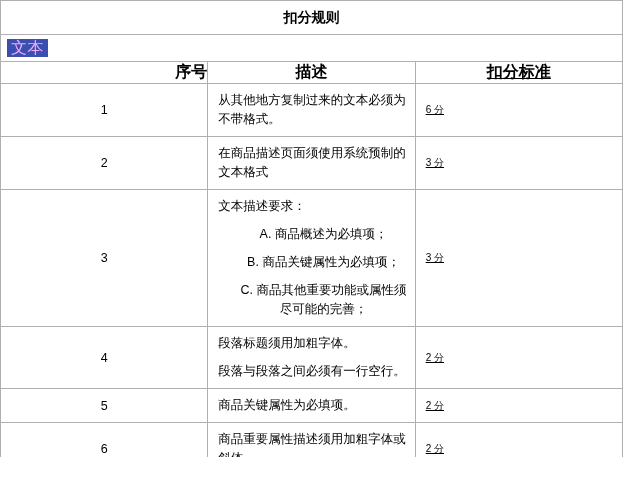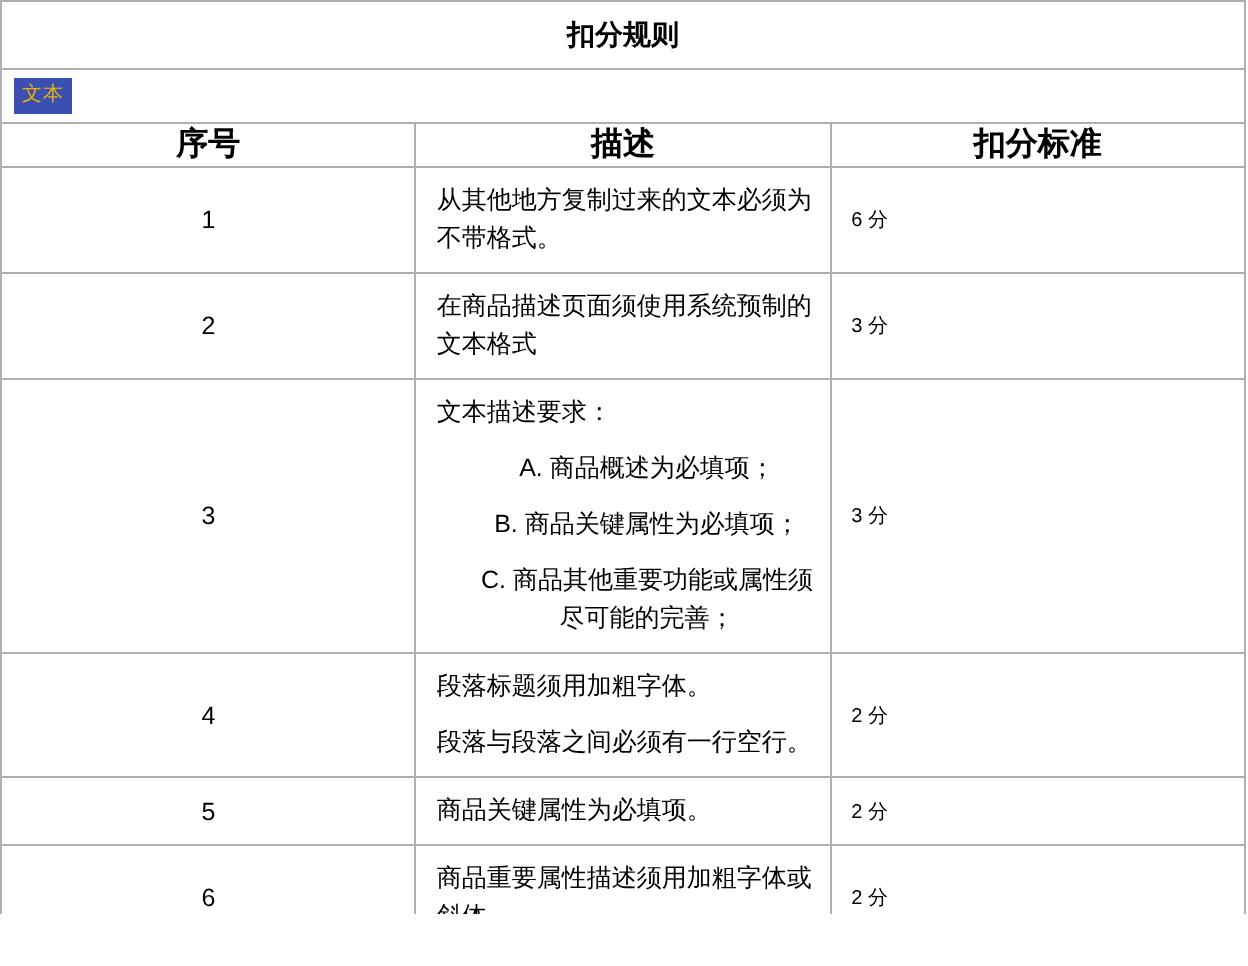--- a/index.html
+++ b/index.html
@@ -42,35 +42,36 @@
   }
   .tag-cell {
     height: 26px;
     background: #ffffff;
     padding-left: 6px !important;
     text-align: left;
   }
   .tag-chip {
     display: inline-block;
     background: #3b4fb0;
-    color: #eab308;
-    font-size: 10px;
+    color: #f0abfc;
+    font-size: 16px;
     line-height: 15px;
     padding: 1px 4px 2px 4px;
     letter-spacing: 0.5px;
   }
   th.col-idx, td.col-idx {
     width: 47px;
-    text-align: center;
+    text-align: right;
   }
   th.col-desc, td.col-desc {
     width: 360px;
   }
   th.col-score, td.col-score {
     width: 214px;
+    text-decoration: underline;
   }
 
   tbody td {
     font-size: 12.5px;
     background: #ffffff;
   }
   td.col-idx {
     text-align: center;
     font-size: 12.5px;
   }

